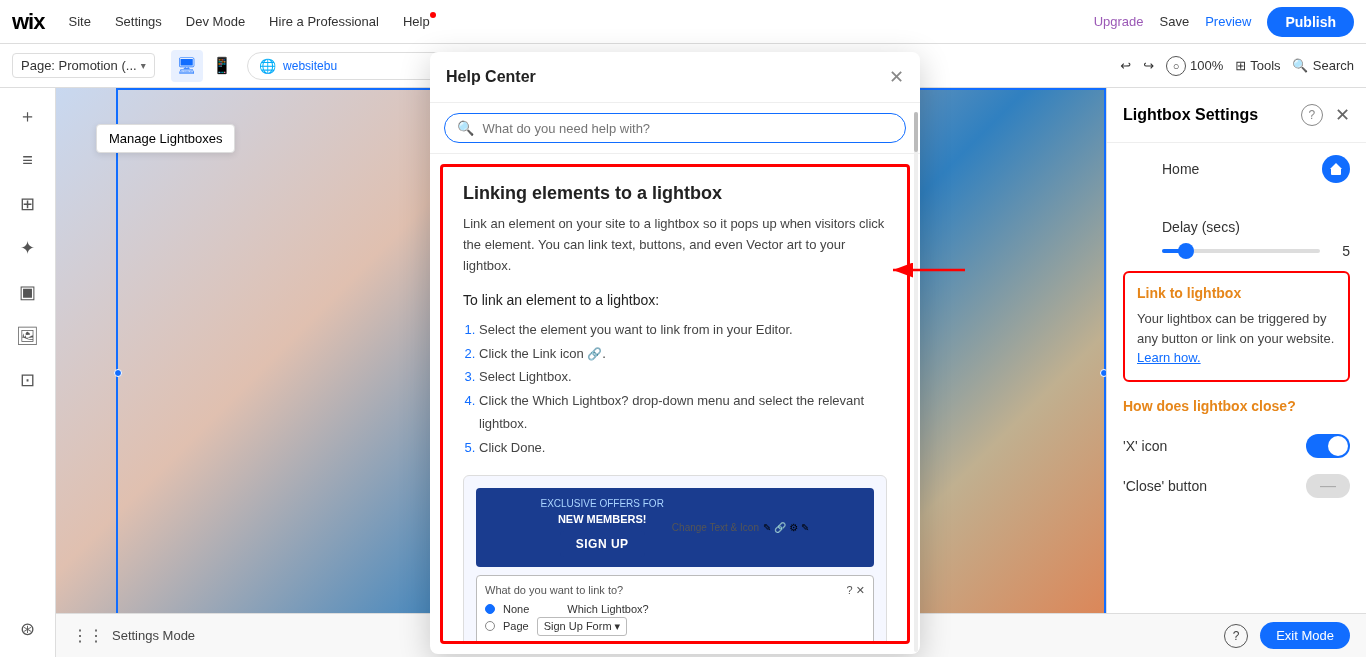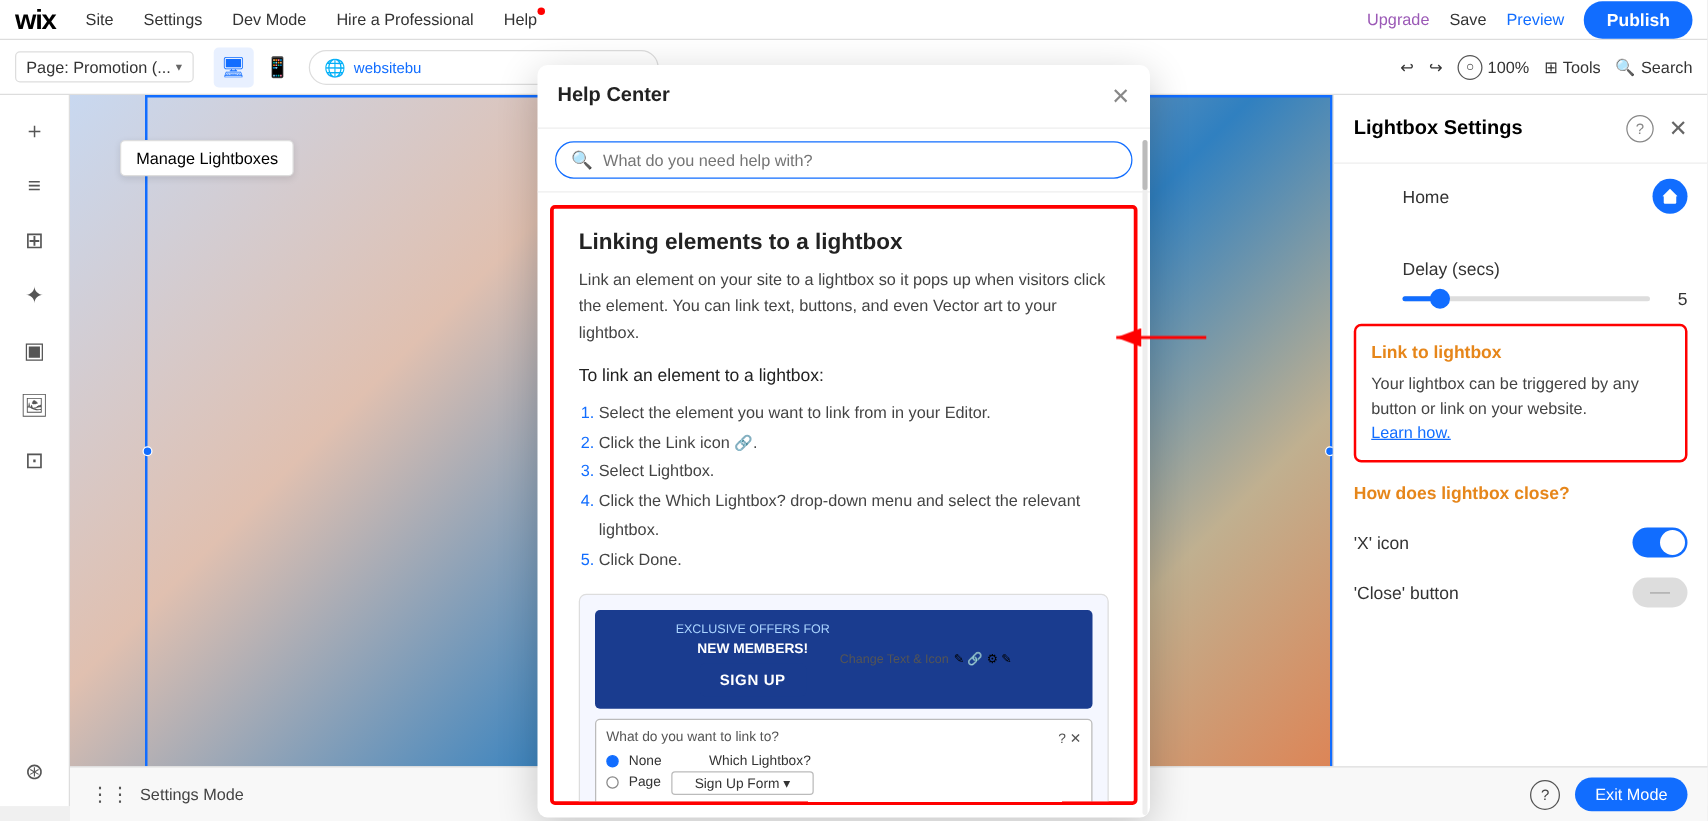--- a/index.html
+++ b/index.html
@@ -1,20 +1,20 @@
 <!DOCTYPE html>
 <html><head>
   <meta charset="utf-8">
   <style>
     * { box-sizing: border-box; margin: 0; padding: 0; }
     body { font-family: Helvetica Neue, Arial, sans-serif; font-size: 14px; background: #f0f0f0; overflow: hidden; width: 1366px; height: 657px; }
 
     
     .top-nav {
-      display: flex; align-items: center; height: 32px;
+      display: flex; align-items: center; height: 44px;
       background: #fff; border-bottom: 1px solid #ddd;
       padding: 0 12px; gap: 8px; position: relative; z-index: 100;
     }
     .wix-logo { font-weight: 900; font-size: 22px; color: #000; margin-right: 8px; letter-spacing: -1px; }
     .nav-item { font-size: 13px; color: #333; padding: 4px 8px; cursor: pointer; white-space: nowrap; }
     .nav-item.help { position: relative; }
     .nav-dot { width: 6px; height: 6px; background: red; border-radius: 50%; position: absolute; top: 2px; right: 2px; }
     .nav-spacer { flex: 1; }
     .nav-upgrade { color: #9b59b6; font-size: 13px; cursor: pointer; margin-right: 8px; }
     .nav-save { font-size: 13px; color: #333; cursor: pointer; margin-right: 8px; }
@@ -76,21 +76,21 @@
       position: absolute; top: 0; left: 60px; right: 0; bottom: 0;
       border: 2px solid #116dff; pointer-events: none;
     }
     .canvas-handle {
       position: absolute; width: 8px; height: 8px; background: #116dff; border: 1px solid #fff;
       border-radius: 50%;
     }
 
     
     .right-sidebar {
-      width: 300px; background: #fff; border-left: 1px solid #ddd;
+      width: 260px; background: #fff; border-left: 1px solid #ddd;
       display: flex; flex-direction: column; overflow-y: auto;
     }
     .lightbox-settings-header {
       display: flex; align-items: center; padding: 16px; border-bottom: 1px solid #eee; gap: 8px;
     }
     .lightbox-settings-title { font-size: 16px; font-weight: 600; flex: 1; }
     .settings-question { width: 22px; height: 22px; border: 1.5px solid #888; border-radius: 50%; display: flex; align-items: center; justify-content: center; font-size: 12px; color: #888; cursor: pointer; }
     .settings-close { font-size: 18px; color: #666; cursor: pointer; margin-left: 4px; }
     .settings-section { padding: 12px 16px; margin-left: 39px; }
     .settings-row { display: flex; align-items: center; justify-content: space-between; margin-bottom: 12px; }
@@ -194,21 +194,21 @@
       font-weight: 700; letter-spacing: 0.5px;
     }
     .preview-dialog {
       background: #fff; border: 1px solid #bbb; border-radius: 4px;
       padding: 8px; font-size: 11px; color: #333;
     }
     .preview-dialog-header { display: flex; justify-content: space-between; margin-bottom: 6px; font-size: 11px; color: #555; }
     .preview-dialog-row { display: flex; gap: 8px; align-items: center; margin: 2px 0; font-size: 11px; }
     .preview-radio { width: 10px; height: 10px; border: 1.5px solid #888; border-radius: 50%; }
     .preview-radio.checked { border-color: #116dff; background: #116dff; }
-    .preview-dropdown { border: 1px solid #bbb; border-radius: 3px; padding: 2px 18px; font-size: 11px; color: #333; }
+    .preview-dropdown { border: 1px solid #bbb; border-radius: 3px; padding: 2px 6px; font-size: 11px; color: #333; }
 
     
     .modal-scrollbar {
       position: absolute; right: 2px; top: 60px; bottom: 2px; width: 4px;
       background: #eee; border-radius: 2px;
     }
     .modal-scrollbar-thumb {
       width: 4px; height: 40px; background: #bbb; border-radius: 2px;
     }
   </style>

